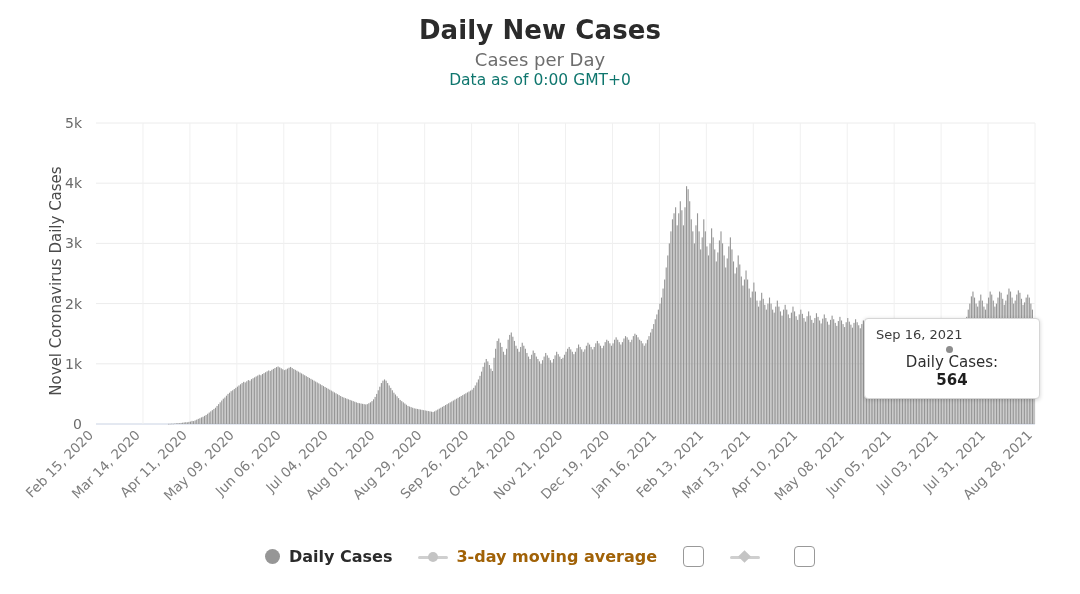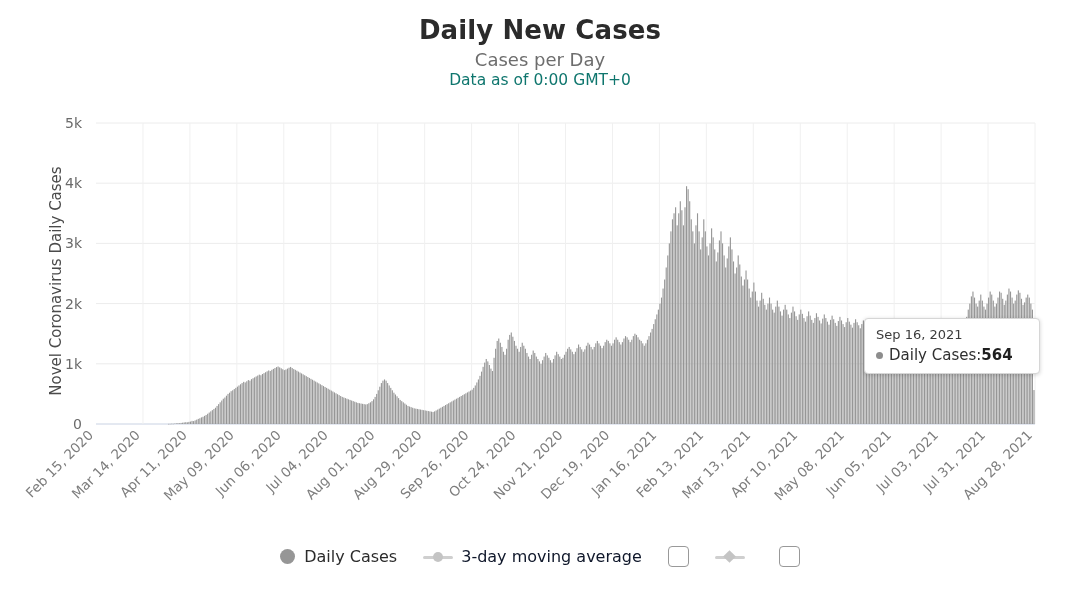--- a/index.html
+++ b/index.html
@@ -89,20 +89,21 @@
     font-size: 13px;
     color: #3c3c3c;
     line-height: 18px;
     white-space: nowrap;
   }
   .tt-row {
     display: flex;
     align-items: center;
     margin-top: 2px;
     white-space: nowrap;
+    flex-direction: column;
   }
   .tt-dot {
     width: 7px;
     height: 7px;
     border-radius: 50%;
     background: #8d8d8d;
     margin-right: 6px;
     flex: 0 0 auto;
   }
   .tt-label {
@@ -127,24 +128,24 @@
   }
   .legend-item {
     display: flex;
     align-items: center;
     margin: 0 13px;
     cursor: pointer;
     white-space: nowrap;
   }
   .legend-text {
     font-size: 16px;
-    font-weight: 400;
+    font-weight: 700;
   }
   .legend-text.active { color: #2b2b2b; }
-  .legend-text.inactive { color: #0f172a; }
+  .legend-text.inactive { color: #a16207; }
 
   .marker-dot {
     width: 15px; height: 15px;
     border-radius: 50%;
     background: #969696;
     margin-right: 9px;
     flex: 0 0 auto;
   }
   .marker-line {
     position: relative;

